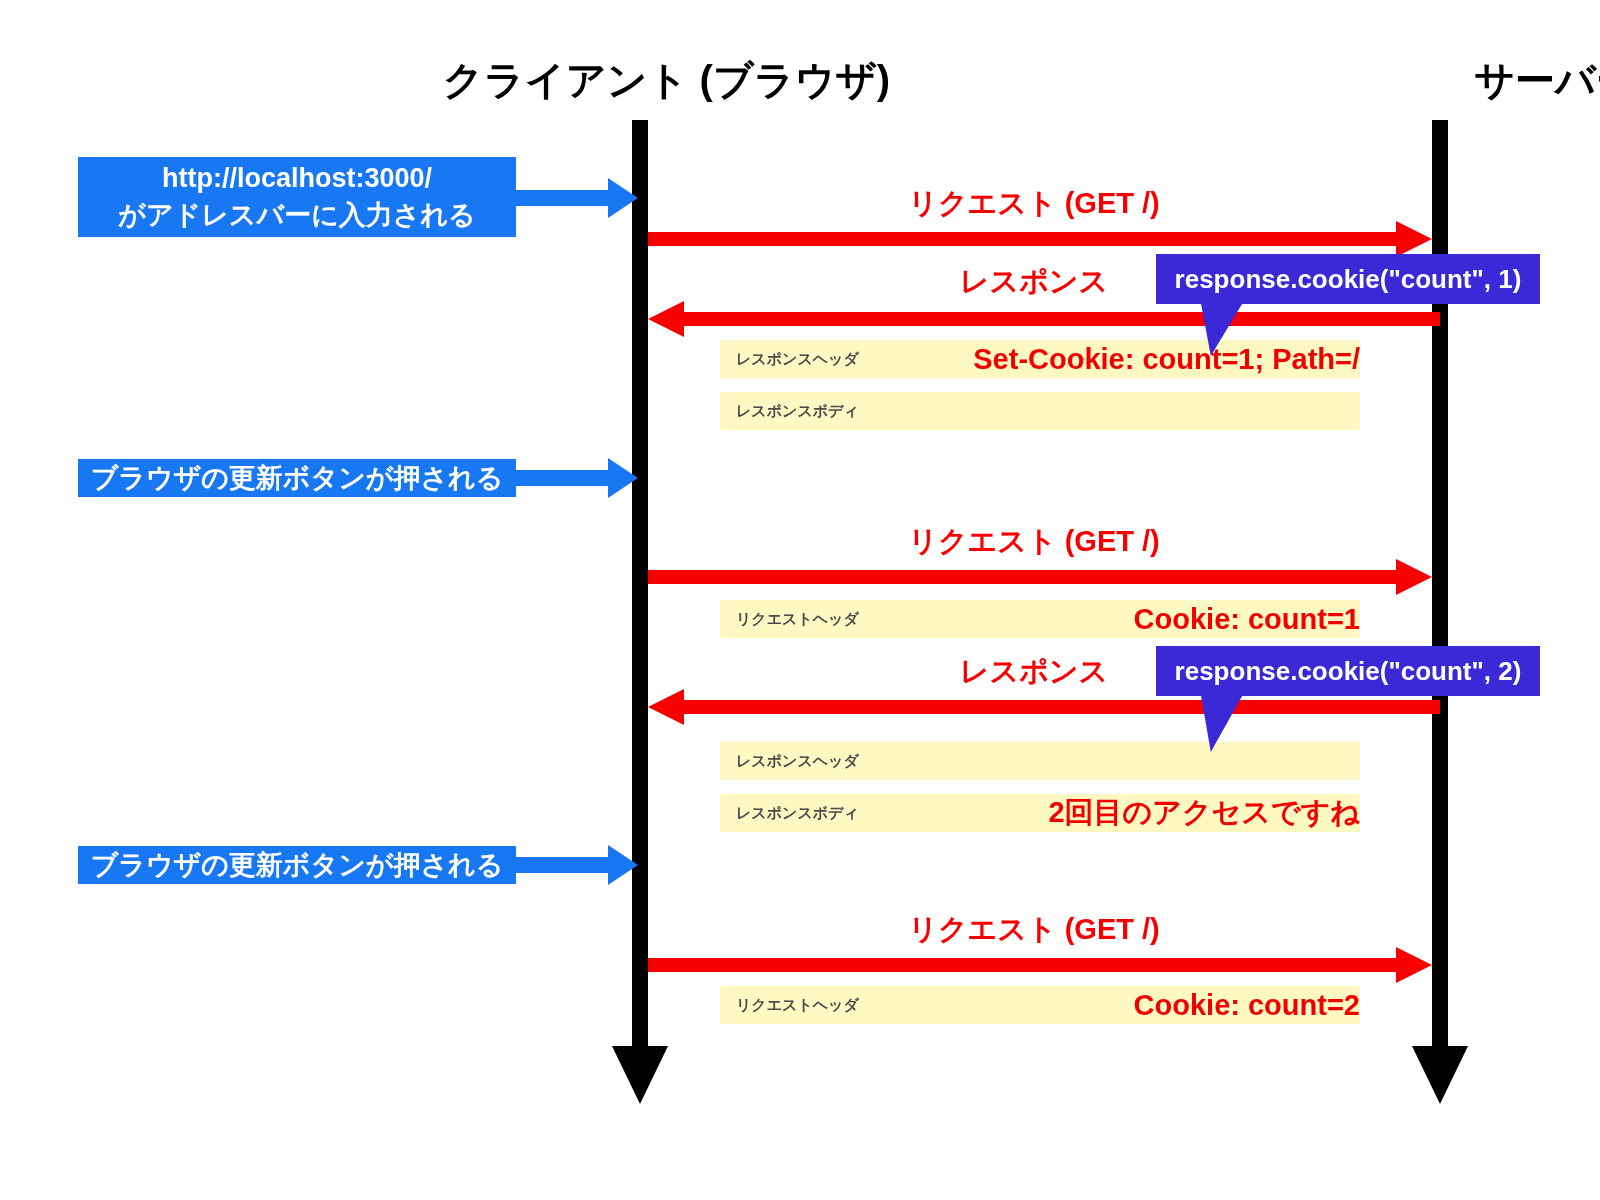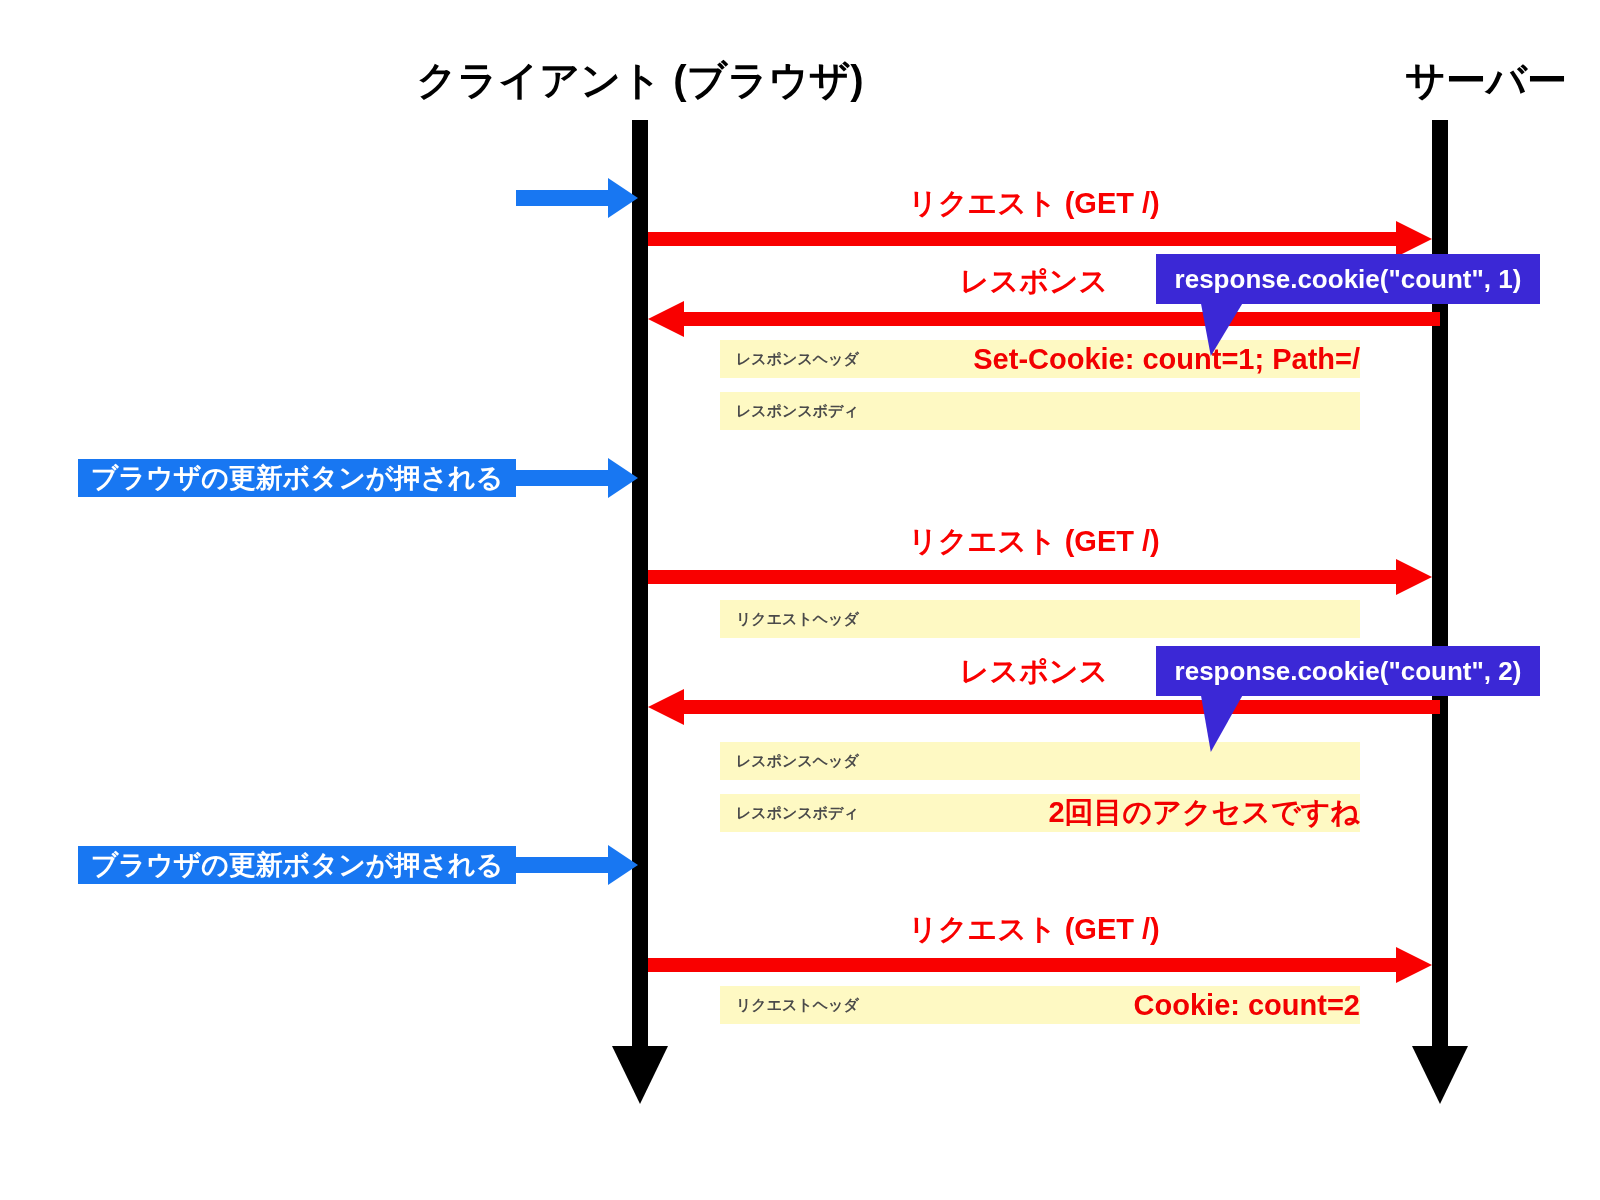--- a/index.html
+++ b/index.html
@@ -1,21 +1,21 @@
 <!DOCTYPE html>
 <html><head>
 <meta charset="utf-8">
 <style>
   html,body{margin:0;padding:0;background:#fff;}
   .canvas{
     position:relative;width:1600px;height:1200px;background:#ffffff;
     font-family:"Liberation Sans","DejaVu Sans",sans-serif;overflow:hidden;
   }
   .abs{position:absolute;}
-  .actor-title{font-size:40px;font-weight:bold;color:#000;text-align:center;line-height:48px;z-index:1;}
+  .actor-title{font-size:40px;font-weight:bold;color:#000;text-align:right;line-height:48px;z-index:1;}
   .lifeline{background:#000;z-index:1;}
   .lifeline-head{width:0;height:0;border-left:28px solid transparent;border-right:28px solid transparent;border-top:58px solid #000;z-index:1;}
   .event-box{background:#1877F2;color:#fff;font-weight:bold;font-size:27px;line-height:37px;
     display:flex;flex-direction:column;align-items:center;justify-content:center;text-align:center;z-index:2;}
   .event-stem{background:#1877F2;height:16px;z-index:2;}
   .event-head{width:0;height:0;border-top:20px solid transparent;border-bottom:20px solid transparent;border-left:30px solid #1877F2;z-index:2;}
   .msg-label{color:#F90000;font-weight:bold;font-size:29px;line-height:34px;text-align:center;width:760px;z-index:2;padding-left:6px;}
   .msg-stem{background:#F90000;height:14px;z-index:2;}
   .msg-head-right{width:0;height:0;border-top:18px solid transparent;border-bottom:18px solid transparent;border-left:36px solid #F90000;z-index:2;}
   .msg-head-left{width:0;height:0;border-top:18px solid transparent;border-bottom:18px solid transparent;border-right:36px solid #F90000;z-index:2;}
@@ -34,20 +34,24 @@
 <div class="canvas">
 
   <div class="abs actor-title" style="left:390px;top:56px;width:500px;">クライアント (ブラウザ)</div>
   <div class="abs actor-title" style="left:1336px;top:56px;width:300px;">サーバー</div>
 
   <div class="abs lifeline" style="left:632px;top:120px;width:16px;height:928px;"></div>
   <div class="abs lifeline-head" style="left:612px;top:1046px;"></div>
   <div class="abs lifeline" style="left:1432px;top:120px;width:16px;height:928px;"></div>
   <div class="abs lifeline-head" style="left:1412px;top:1046px;"></div>
 
+  <div class="abs event-box" style="left:78px;top:157px;width:438px;height:80px;">
+    <span>http://localhost:3000/</span>
+    <span>がアドレスバーに入力される</span>
+  </div>
   <div class="abs event-stem" style="left:516px;top:190px;width:94px;"></div>
   <div class="abs event-head" style="left:608px;top:178px;"></div>
 
   <div class="abs msg-label" style="left:648px;top:186px;">リクエスト (GET /)</div>
   <div class="abs msg-stem" style="left:648px;top:232px;width:748px;"></div>
   <div class="abs msg-head-right" style="left:1396px;top:221px;"></div>
 
   <div class="abs callout" style="left:1156px;top:254px;width:384px;height:50px;">
     <span>response.cookie("count", 1)</span>
   </div>
@@ -70,20 +74,21 @@
   </div>
   <div class="abs event-stem" style="left:516px;top:470px;width:94px;"></div>
   <div class="abs event-head" style="left:608px;top:458px;"></div>
 
   <div class="abs msg-label" style="left:648px;top:524px;">リクエスト (GET /)</div>
   <div class="abs msg-stem" style="left:648px;top:570px;width:748px;"></div>
   <div class="abs msg-head-right" style="left:1396px;top:559px;"></div>
 
   <div class="abs info-box" style="left:720px;top:600px;width:640px;height:38px;">
     <span class="info-label">リクエストヘッダ</span>
+    <span class="info-value">Cookie: count=1</span>
   </div>
 
   <div class="abs callout" style="left:1156px;top:646px;width:384px;height:50px;">
     <span>response.cookie("count", 2)</span>
   </div>
   <div class="abs callout-tail" style="left:1194px;top:694px;width:56px;height:58px;"></div>
 
   <div class="abs msg-label" style="left:648px;top:654px;">レスポンス</div>
   <div class="abs msg-head-left" style="left:648px;top:689px;"></div>
   <div class="abs msg-stem" style="left:684px;top:700px;width:756px;"></div>

